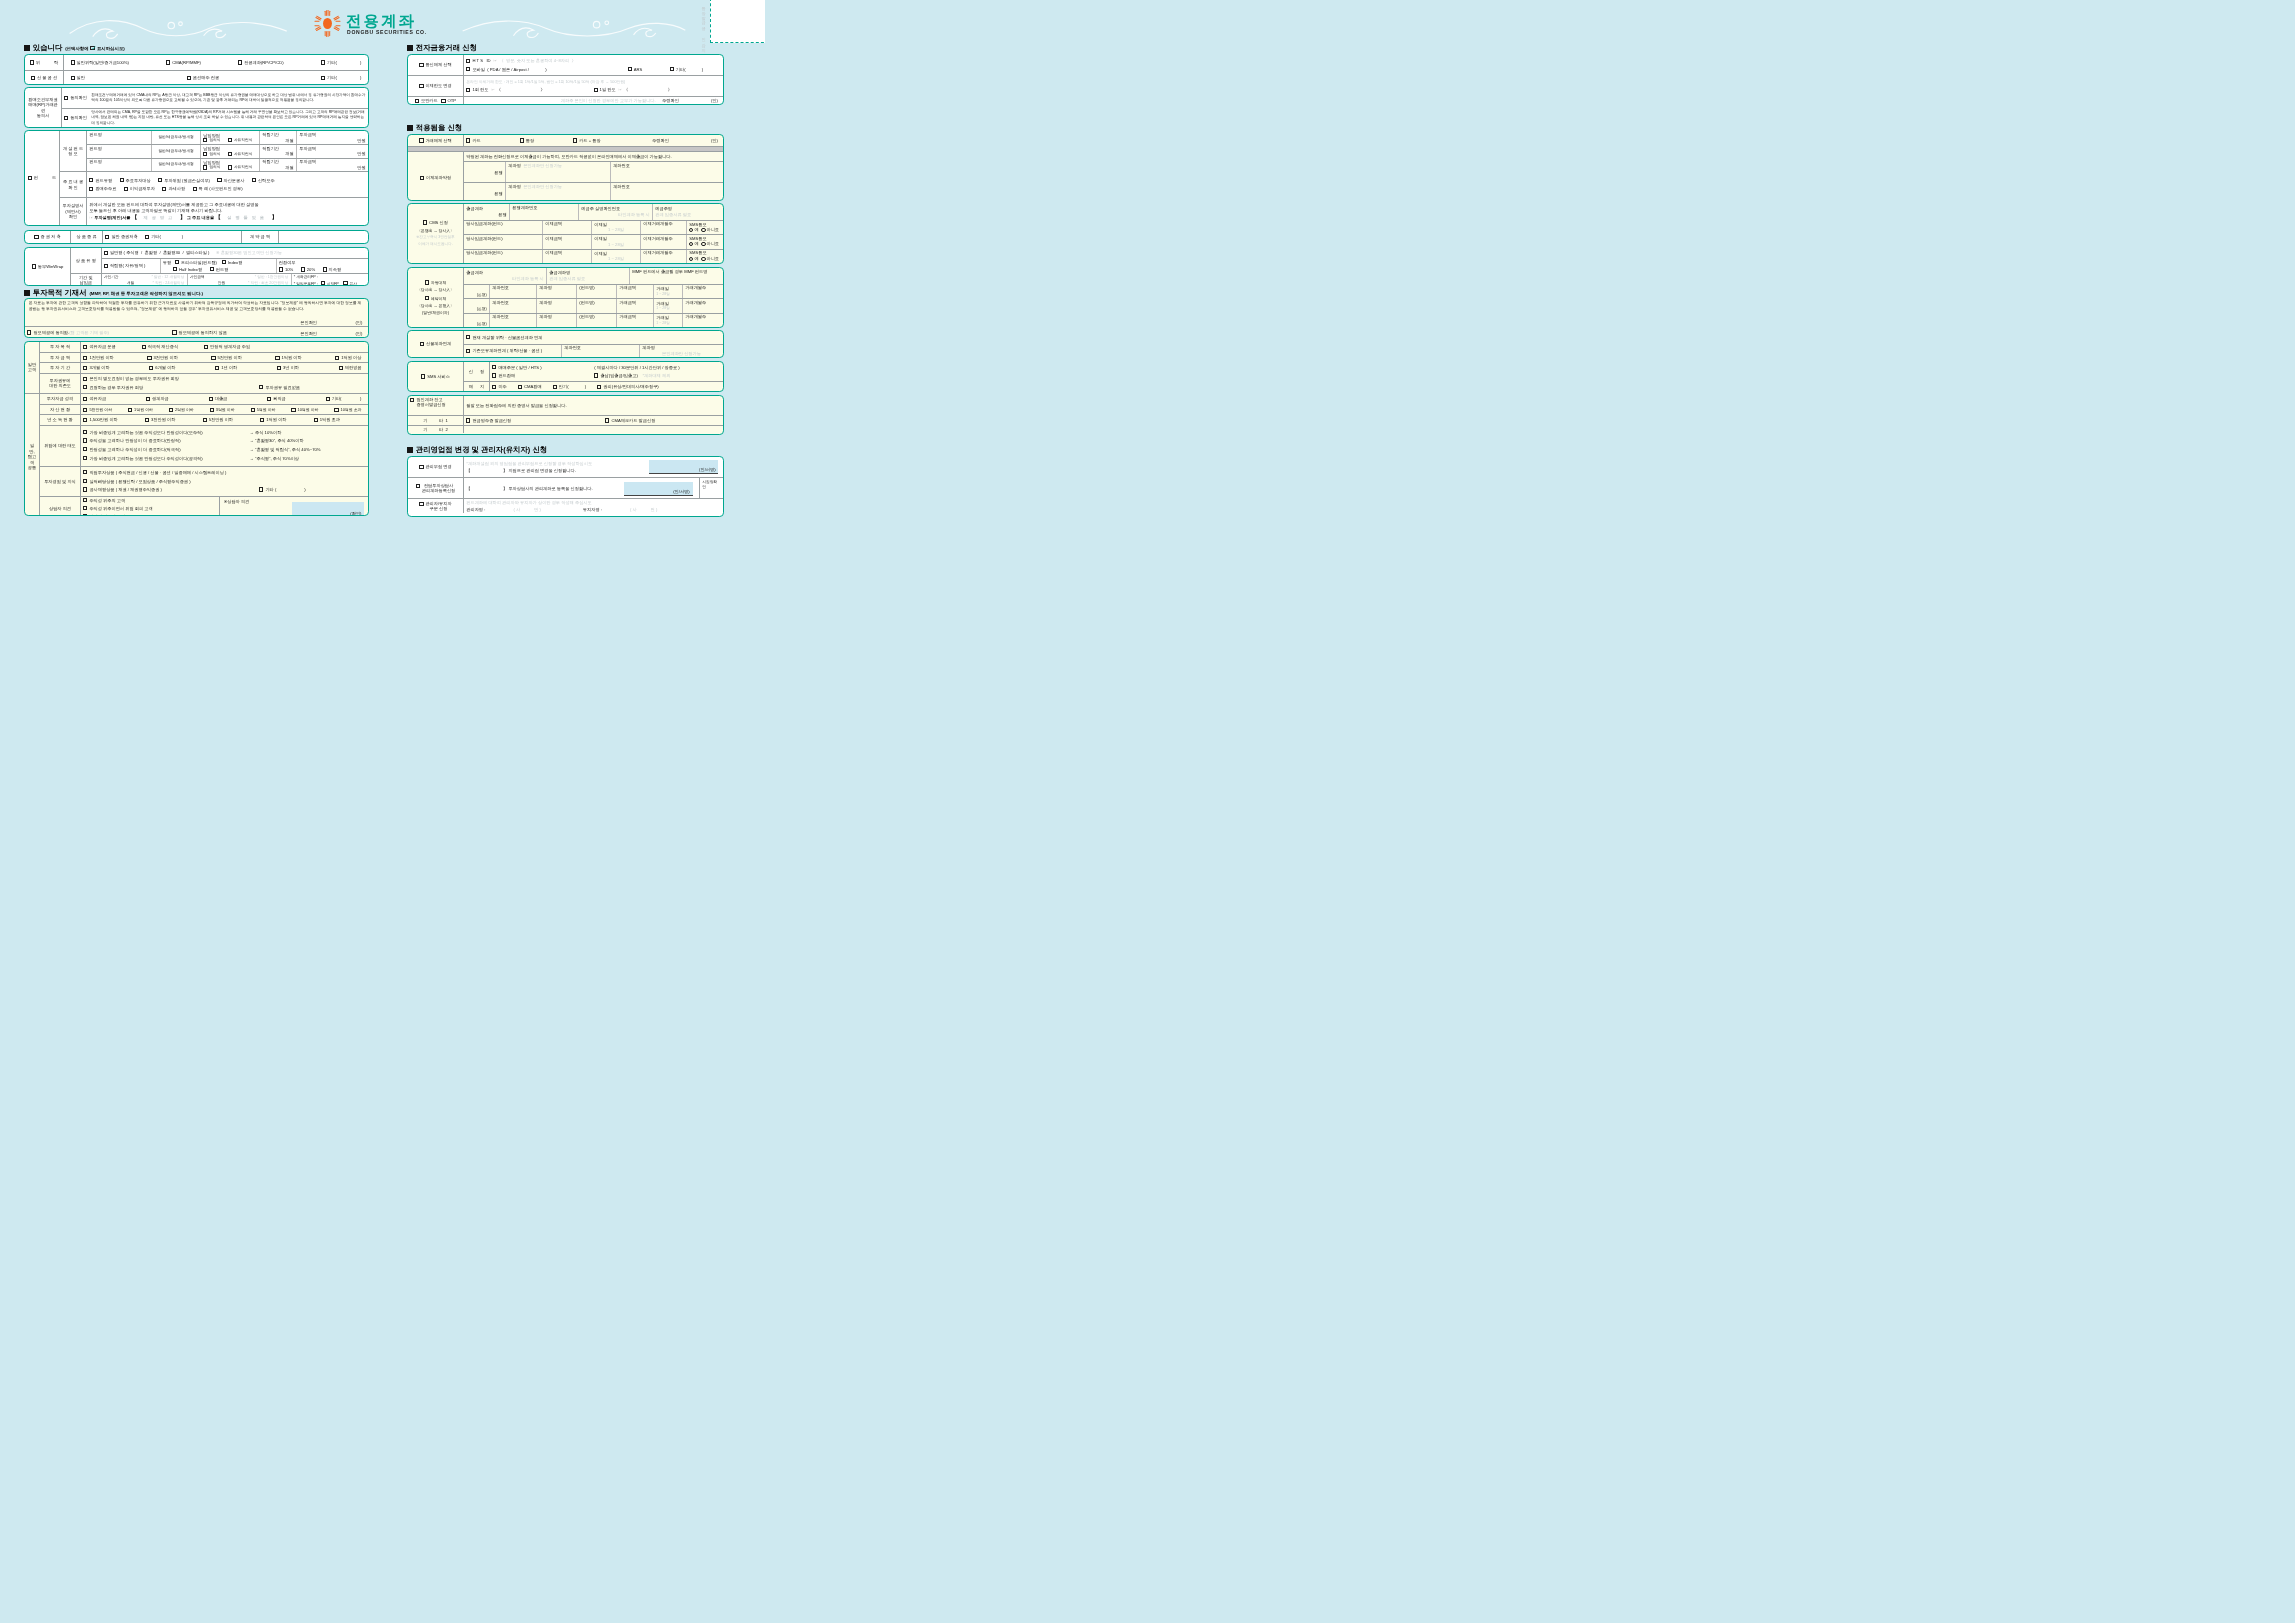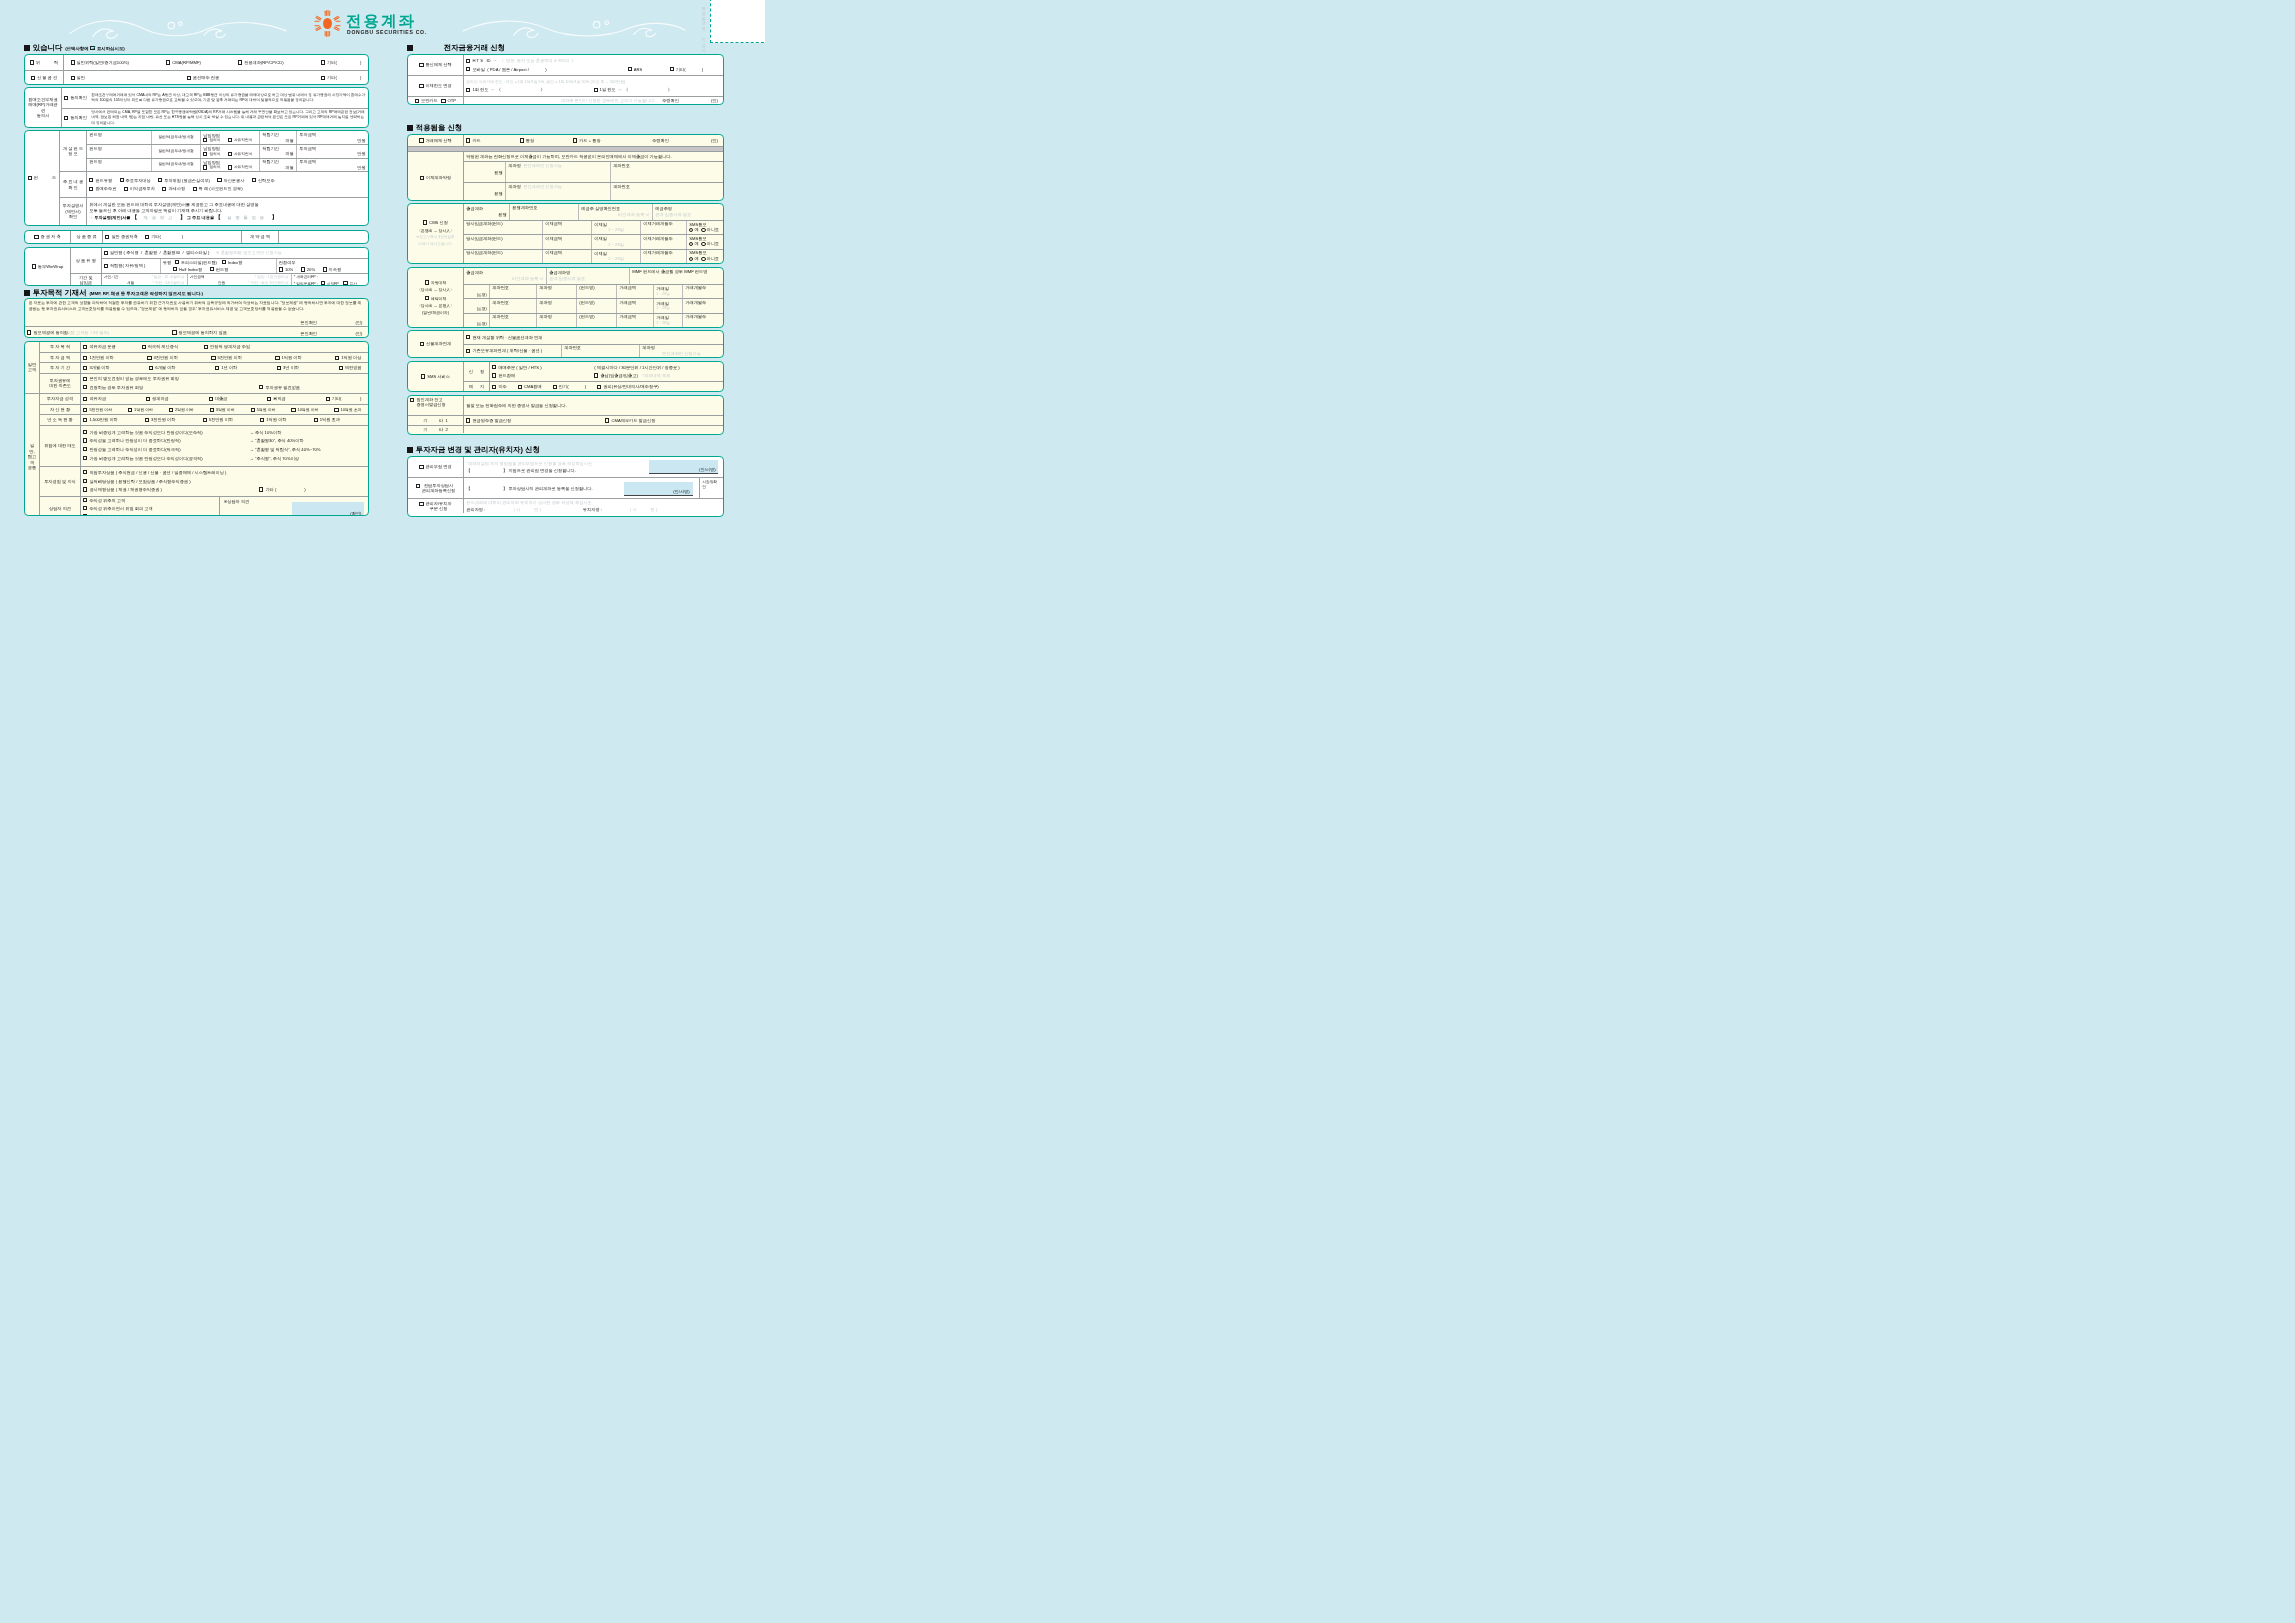--- a/index.html
+++ b/index.html
@@ -496,21 +496,21 @@
             <span style="position:absolute;left:3.7px;top:2.3px;font-size:4.2px;">※상담자 의견</span>
             <div class="sig" style="position:absolute;right:3.7px;bottom:2.3px;width:72px;height:15.7px;">
                 <span>(확인)</span>
               </div>
           </div>
         </div>
       </div>
     </div>
   </div>
 
-  <div class="sect" style="left:407px;top:43px;gap:28px;">
+  <div class="sect" style="left:407px;top:43px;">
     <span class="sq"></span>
     <span>전자금융거래 신청</span>
   </div>
 
   <div class="box" style="left:407px;top:54px;width:317px;height:51px;">
     <div class="r f" style="height:20.4px;">
       <div class="c lab" style="width:56px;">
           <span class="cb"></span>
           <span>통신매체 선택</span>
         </div>
@@ -809,21 +809,21 @@
       </div>
     </div>
     <div class="r" style="flex:1;">
       <div class="c lab prsv" style="width:56px;">기          타  2</div>
       <div class="c" style="flex:1;"></div>
     </div>
   </div>
 
   <div class="sect" style="left:407px;top:445px;">
     <span class="sq"></span>
-    <span>투자자금 변경 및 관리자(유치자) 신청</span>
+    <span>관리영업점 변경 및 관리자(유치자) 신청</span>
   </div>
 
   <div class="box" style="left:407px;top:456px;width:317px;height:61px;">
     <div class="r f" style="height:20.4px;">
       <div class="c lab" style="width:56px;">
           <span class="cb"></span>
           <span>관리부점 변경</span>
         </div>
       <div class="c col cl" style="flex:1;gap:1.9px;position:relative;">
         <span class="gh">*계좌개설점 외의 영업점을 관리부점으로 신청할 경우 작성하십시오</span>

